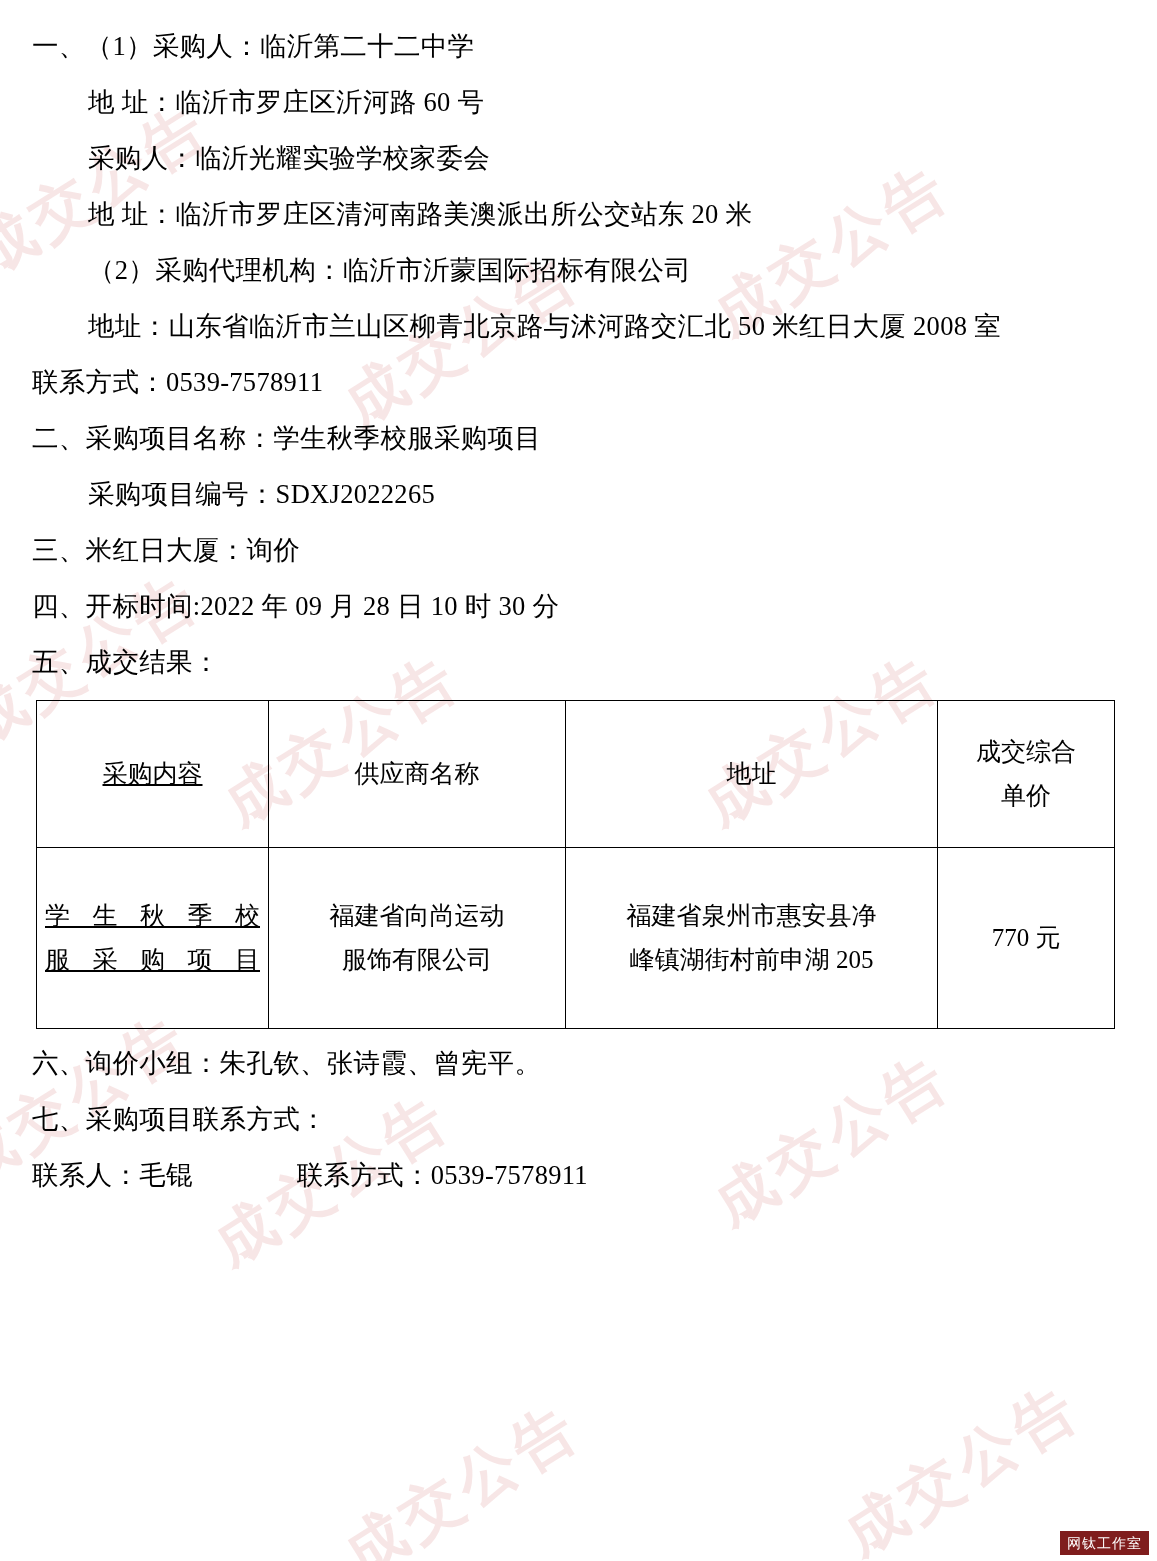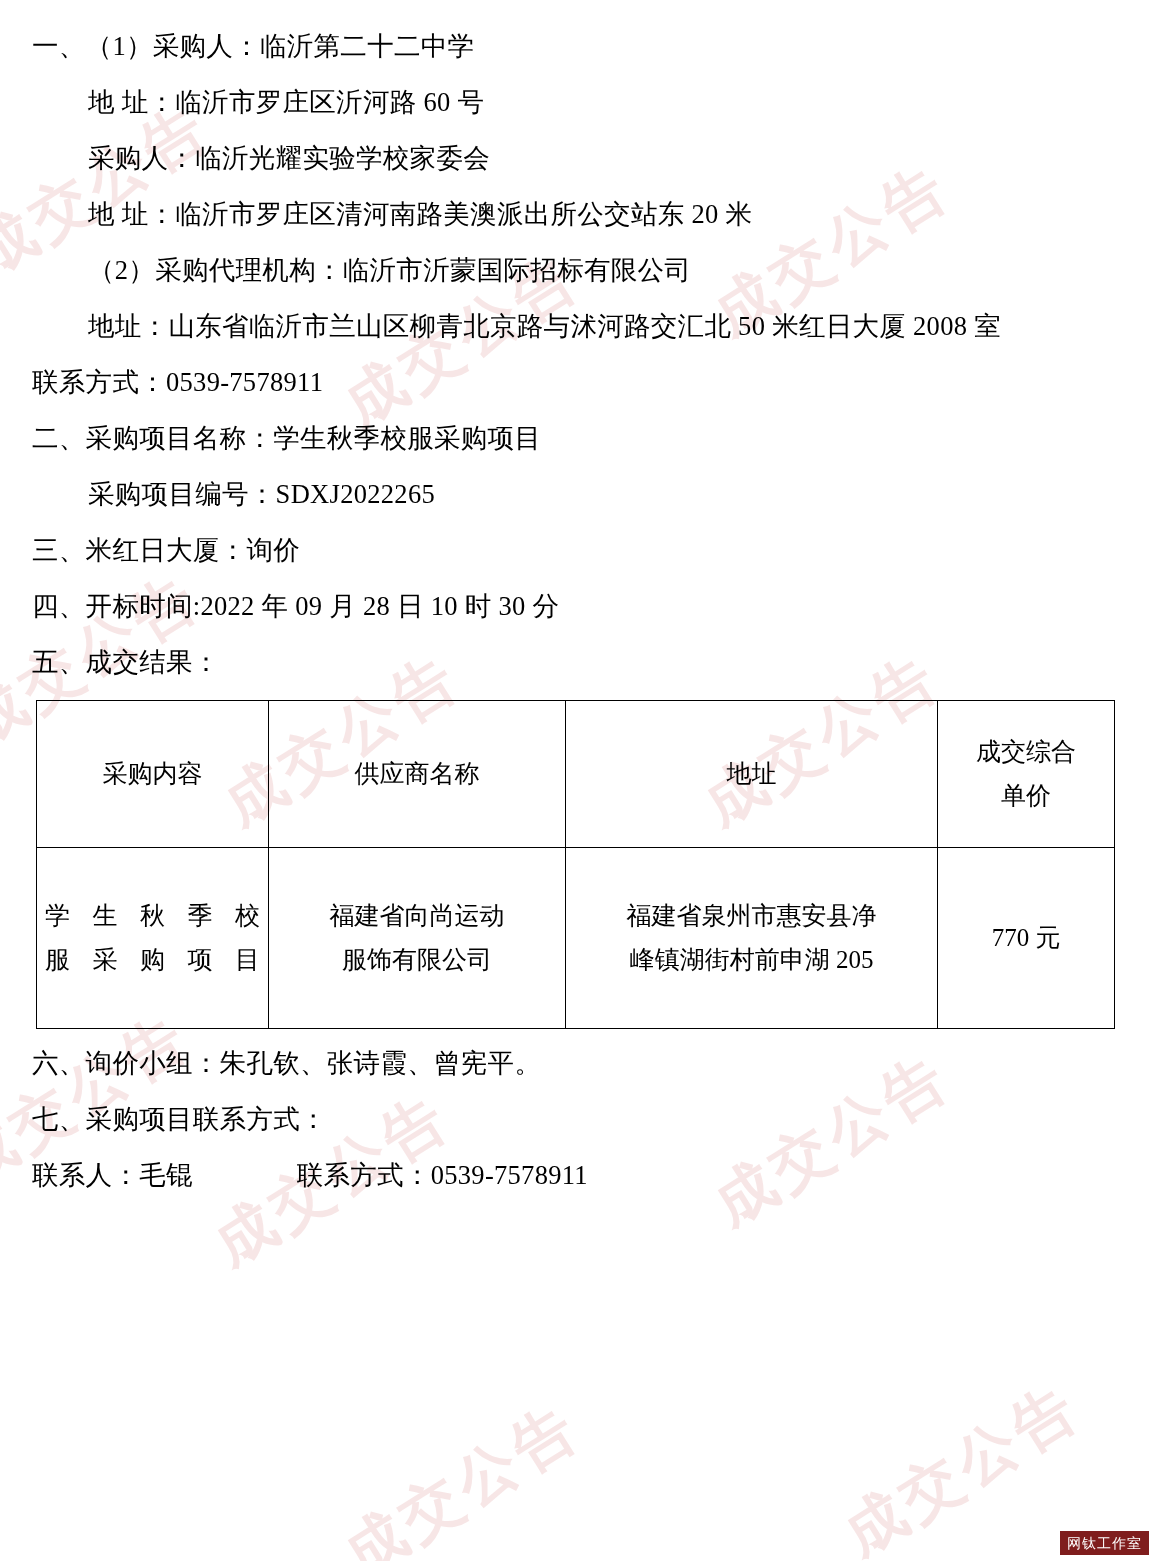--- a/index.html
+++ b/index.html
@@ -71,21 +71,21 @@
     line-height: 44px;
     padding: 6px 8px;
     font-weight: 400;
   }
   .result-table thead td {
     height: 134px;
   }
   .result-table tbody td {
     height: 168px;
   }
-  .col-1 { width: 215px; }
+  .col-1 { width: 215px; text-decoration: underline; }
   .col-2 { width: 280px; margin-left: 6px; }
   .col-3 { width: 355px; }
   .col-4 { width: 160px; }
   .cell-justify {
     text-align: justify;
     text-align-last: justify;
     padding-left: 16px;
     padding-right: 16px;
   }
   .two-line { display: block; }

